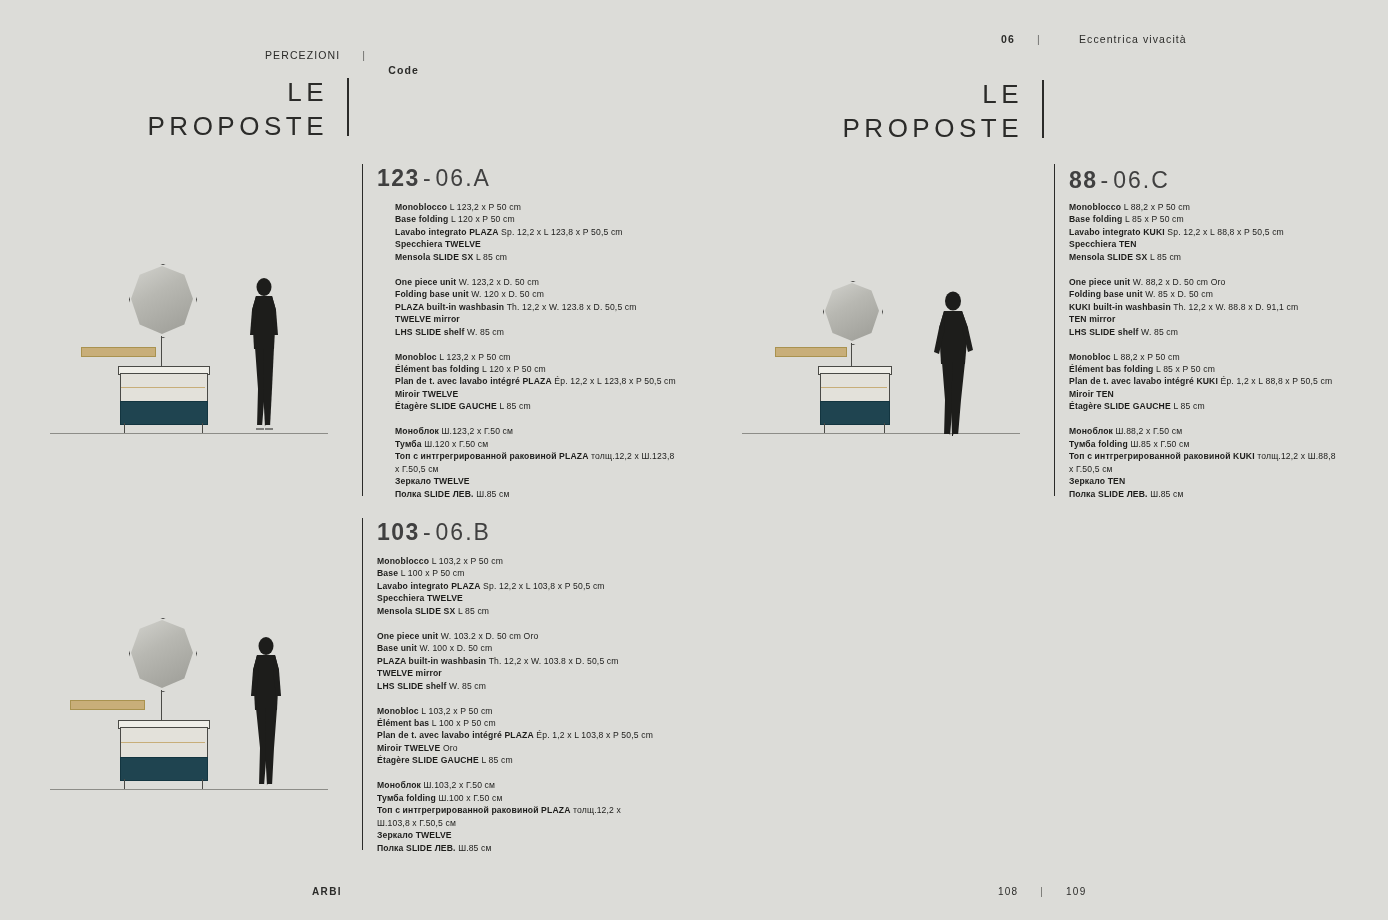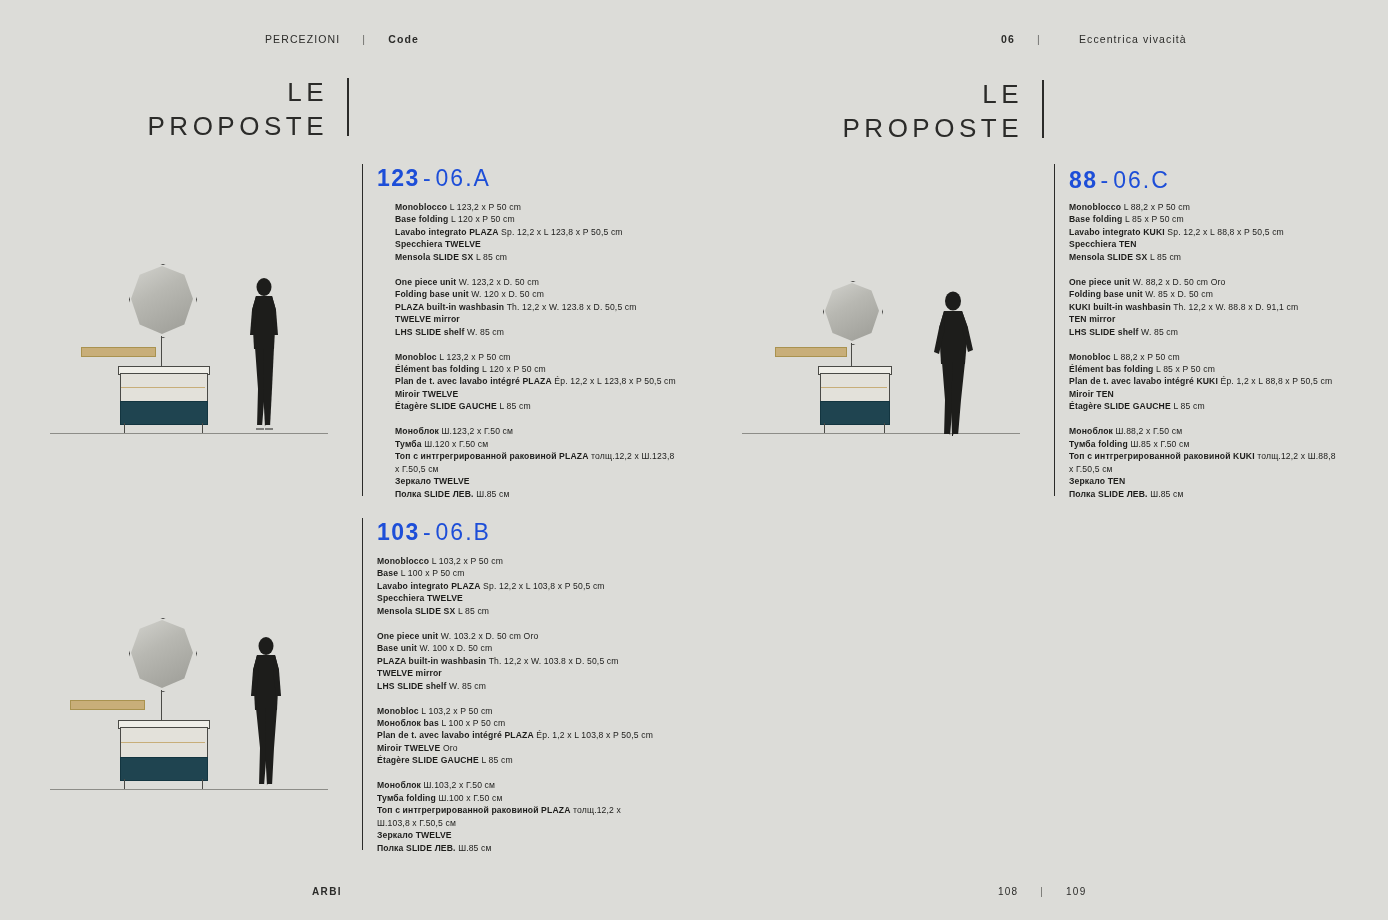--- a/index.html
+++ b/index.html
@@ -45,21 +45,21 @@
     top: 0;
     display: flex;
     align-items: center;
     gap: 0;
   }
   .hdr-sep {
     display: inline-block;
     margin: 0 22px;
     color: #6b6b68;
   }
-  .hdr-bold { font-weight: bold; letter-spacing: 1.1px;}
+  .hdr-bold { font-weight: bold; letter-spacing: 1.1px; margin-top: 31px;}
   .hdr-num { font-weight: bold; letter-spacing: 1.1px;}
   .hdr-plain { letter-spacing: 1.1px; font-size: 10.5px; padding-left: 16px;}
 
   
   .proposte {
     position: absolute;
     font-size: 26px;
     letter-spacing: 4.5px;
     line-height: 34px;
     text-align: right;
@@ -82,21 +82,21 @@
     position: absolute;
     width: 1px;
     background: #2b2b29;
   }
 
   
   .block-title {
     position: absolute;
     font-size: 23px;
     letter-spacing: 2px;
-    color: #1d4ed8;
+    color: #404040;
     white-space: nowrap;
   }
   .block-title .num { font-weight: bold; letter-spacing: 1.5px; }
   .block-title .dash { font-weight: 400; padding: 0 3px;}
   .block-title .code { font-weight: 400; letter-spacing: 2px;}
 
   
   .specs {
     position: absolute;
     font-size: 8.6px;
@@ -255,21 +255,21 @@
     </div>
     <div class="grp">
       <div><b>One piece unit</b><span> W. 103.2 x D. 50 cm Oro</span></div>
       <div><b>Base unit</b><span> W. 100 x D. 50 cm</span></div>
       <div><b>PLAZA built-in washbasin</b><span> Th. 12,2 x W. 103.8 x D. 50,5 cm</span></div>
       <div><b>TWELVE mirror</b><span></span></div>
       <div><b>LHS SLIDE shelf</b><span> W. 85 cm</span></div>
     </div>
     <div class="grp">
       <div><b>Monobloc</b><span> L 103,2 x P 50 cm</span></div>
-      <div><b>Моноблок bas</b><span> L 100 x P 50 cm</span></div>
+      <div><b>Élément bas</b><span> L 100 x P 50 cm</span></div>
       <div><b>Plan de t. avec lavabo intégré PLAZA</b><span> Ép. 1,2 x L 103,8 x P 50,5 cm</span></div>
       <div><b>Miroir TWELVE</b><span> Oro</span></div>
       <div><b>Étagère SLIDE GAUCHE</b><span> L 85 cm</span></div>
     </div>
     <div class="grp">
       <div><b>Моноблок</b><span> Ш.103,2 х Г.50 см</span></div>
       <div><b>Тумба folding</b><span> Ш.100 х Г.50 см</span></div>
       <div><b>Топ с интгрегрированной раковиной PLAZA</b><span> толщ.12,2 х</span></div>
       <div><span>Ш.103,8 х Г.50,5 см</span></div>
       <div><b>Зеркало TWELVE</b><span></span></div>

